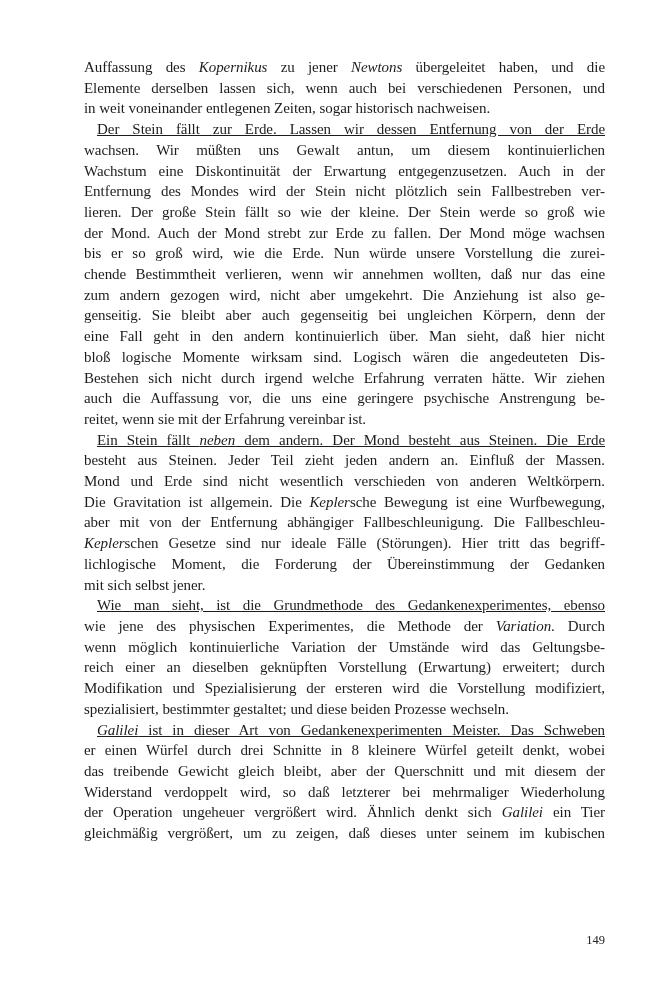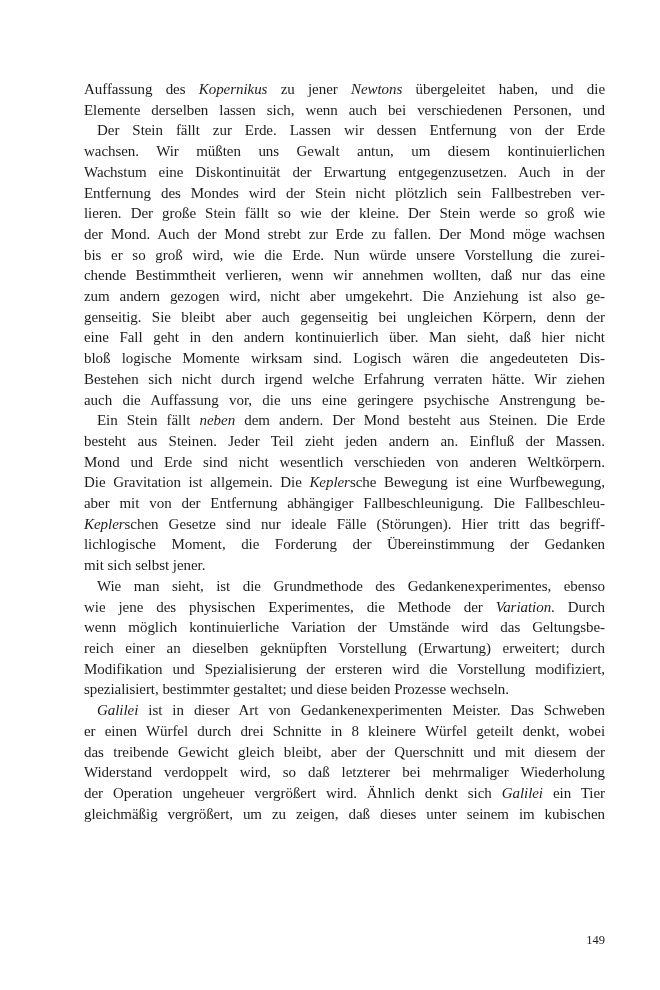--- a/index.html
+++ b/index.html
@@ -16,31 +16,31 @@
     overflow: hidden;
   }
   #text-block {
     position: absolute;
     left: 84px;
     top: 57px;
     width: 521px;
     font-size: 15px;
     line-height: 20.7px;
     letter-spacing: -0.05px;
-    margin-top: 22px;
   }
   .line {
     text-align: justify;
     text-align-last: justify;
   }
   .line.end {
     text-align-last: left;
   }
   .line.indent {
     text-indent: 13px;
+    text-decoration: underline;
   }
   .line em {
     font-style: italic;
   }
   #page-number {
     position: absolute;
     top: 933px;
     left: 84px;
     width: 521px;
     text-align: right;
@@ -48,34 +48,36 @@
     line-height: 15px;
     color: #222222;
   }
 </style>
 </head>
 <body>
 
 <div id="text-block">
     <div class="line"><span>Auffassung des </span><em>Kopernikus</em><span> zu jener </span><em>Newtons</em><span> übergeleitet haben, und die</span></div>
     <div class="line"><span>Elemente derselben lassen sich, wenn auch bei verschiedenen Personen, und</span></div>
+    <div class="line end"><span>in weit voneinander entlegenen Zeiten, sogar historisch nachweisen.</span></div>
     <div class="line indent"><span>Der Stein fällt zur Erde. Lassen wir dessen Entfernung von der Erde</span></div>
     <div class="line"><span>wachsen. Wir müßten uns Gewalt antun, um diesem kontinuierlichen</span></div>
     <div class="line"><span>Wachstum eine Diskontinuität der Erwartung entgegenzusetzen. Auch in der</span></div>
     <div class="line"><span>Entfernung des Mondes wird der Stein nicht plötzlich sein Fallbestreben ver-</span></div>
     <div class="line"><span>lieren. Der große Stein fällt so wie der kleine. Der Stein werde so groß wie</span></div>
     <div class="line"><span>der Mond. Auch der Mond strebt zur Erde zu fallen. Der Mond möge wachsen</span></div>
     <div class="line"><span>bis er so groß wird, wie die Erde. Nun würde unsere Vorstellung die zurei-</span></div>
     <div class="line"><span>chende Bestimmtheit verlieren, wenn wir annehmen wollten, daß nur das eine</span></div>
     <div class="line"><span>zum andern gezogen wird, nicht aber umgekehrt. Die Anziehung ist also ge-</span></div>
     <div class="line"><span>genseitig. Sie bleibt aber auch gegenseitig bei ungleichen Körpern, denn der</span></div>
     <div class="line"><span>eine Fall geht in den andern kontinuierlich über. Man sieht, daß hier nicht</span></div>
     <div class="line"><span>bloß logische Momente wirksam sind. Logisch wären die angedeuteten Dis-</span></div>
     <div class="line"><span>Bestehen sich nicht durch irgend welche Erfahrung verraten hätte. Wir ziehen</span></div>
     <div class="line"><span>auch die Auffassung vor, die uns eine geringere psychische Anstrengung be-</span></div>
+    <div class="line end"><span>reitet, wenn sie mit der Erfahrung vereinbar ist.</span></div>
     <div class="line indent"><span>Ein Stein fällt </span><em>neben</em><span> dem andern. Der Mond besteht aus Steinen. Die Erde</span></div>
     <div class="line"><span>besteht aus Steinen. Jeder Teil zieht jeden andern an. Einfluß der Massen.</span></div>
     <div class="line"><span>Mond und Erde sind nicht wesentlich verschieden von anderen Weltkörpern.</span></div>
     <div class="line"><span>Die Gravitation ist allgemein. Die </span><em>Kepler</em><span>sche Bewegung ist eine Wurfbewegung,</span></div>
     <div class="line"><span>aber mit von der Entfernung abhängiger Fallbeschleunigung. Die Fallbeschleu-</span></div>
     <div class="line"><em>Kepler</em><span>schen Gesetze sind nur ideale Fälle (Störungen). Hier tritt das begriff-</span></div>
     <div class="line"><span>lichlogische Moment, die Forderung der Übereinstimmung der Gedanken</span></div>
     <div class="line end"><span>mit sich selbst jener.</span></div>
     <div class="line indent"><span>Wie man sieht, ist die Grundmethode des Gedankenexperimentes, ebenso</span></div>
     <div class="line"><span>wie jene des physischen Experimentes, die Methode der </span><em>Variation</em><span>. Durch</span></div>

